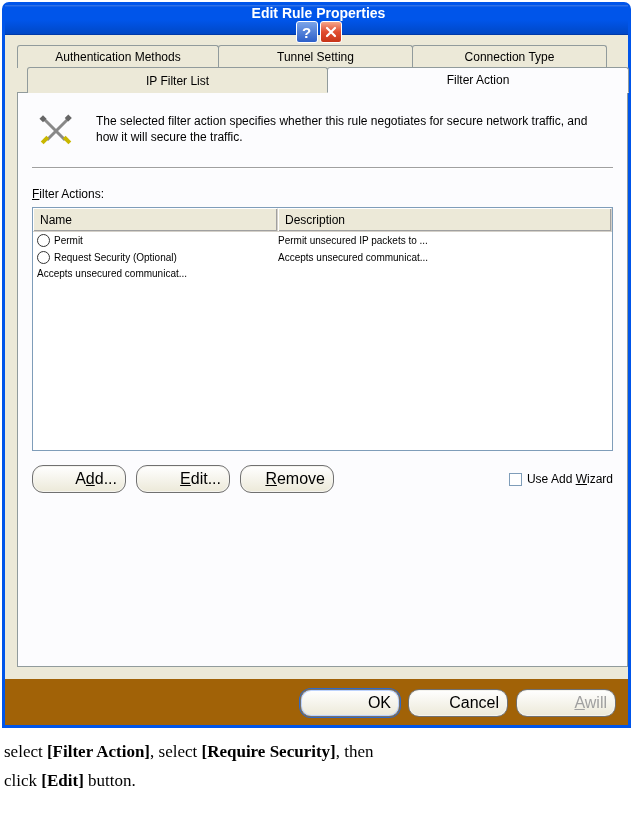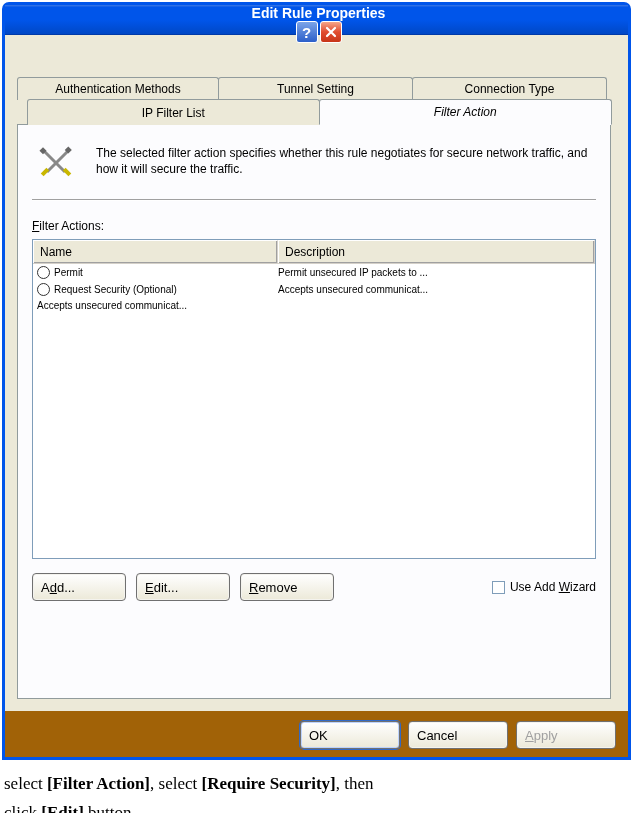--- a/index.html
+++ b/index.html
@@ -32,21 +32,21 @@
   width: 22px; height: 22px;
   border-radius: 3px;
   border: 1px solid #fff;
   display: flex; align-items: center; justify-content: center;
   font-weight: bold;
   color: #fff;
 }
 .help-btn { background: linear-gradient(to bottom, #7BA4E8, #2C5FC9); font-size: 15px; }
 .close-btn { background: linear-gradient(to bottom, #F5A689, #E14C30 50%, #C73518); font-size: 13px; }
 
-.dialog-body { padding: 10px 17px 12px 12px; margin-top: 32px; }
+.dialog-body { padding: 10px 0 12px 12px; }
 
 .tabs-container { position: relative; }
 .tab-row { display: flex; position: relative; }
 .tab {
   background: #ECE9D8;
   border: 1px solid #919B9C;
   border-bottom: none;
   border-radius: 3px 3px 0 0;
   padding: 4px 8px;
   font-size: 12px;
@@ -54,21 +54,21 @@
   text-align: center;
   cursor: default;
 }
 .tab-row1 { z-index: 1; }
 .tab-row1 .tab:nth-child(1){ width: 202px; }
 .tab-row1 .tab:nth-child(2){ width: 195px; }
 .tab-row1 .tab:nth-child(3){ width: 195px; }
 .tab-row2 { margin-top: -1px; z-index: 2; }
 .tab-row2 .tab { height: 26px; display:flex; align-items:center; justify-content:center;}
 .tab-row2 .tab:nth-child(1){ width: 320px; margin-left: 10px; }
-.tab-row2 .tab:nth-child(2){ width: 321px; font-style: italic; }
+.tab-row2 .tab:nth-child(2){ width: 321px; }
 .tab.active {
   background: #FCFCFE;
   position: relative;
   z-index: 5;
   border-bottom: 1px solid #FCFCFE;
   margin-bottom: -1px;
 }
 
 .tab-panel {
   background: #FCFCFE;
@@ -85,21 +85,21 @@
 .info-text { font-size: 12px; line-height: 1.35; flex:1; padding-right:4px;}
 
 .divider { height: 2px; border-top: 1px solid #A0A0A0; border-bottom: 1px solid #fff; margin: 4px 0 18px 0; }
 
 .section-label { font-size: 12px; margin-bottom: 6px; }
 .underline { text-decoration: underline; }
 
 .listview {
   background: #fff;
   border: 1px solid #7F9DB9;
-  height: 320px;
+  height: 244px;
   overflow: hidden;
 }
 .lv-header { display: flex; background: #ECE9D8; border-bottom: 1px solid #D4D0C8; }
 .lv-col {
   padding: 4px 6px;
   font-size: 12px;
   border-right: 1px solid #D4D0C8;
   border-top: 1px solid #fff;
   border-left: 1px solid #fff;
   box-shadow: inset -1px -1px 0 #A0A0A0;
@@ -116,27 +116,27 @@
   display: inline-flex; align-items: center; justify-content: center;
 }
 .radio.selected::after {
   content: ""; width: 7px; height: 7px; border-radius: 50%; background: #000;
 }
 
 .button-row { display: flex; gap: 10px; margin-top: 14px; align-items: center; }
 .xp-btn {
   background: linear-gradient(to bottom, #fff, #ECE9D8);
   border: 1px solid #707070;
-  border-radius: 4px;
+  border-radius: 11px;
   padding: 4px 8px;
   min-width: 94px;
   height: 28px;
-  font-size: 13px;
+  font-size: 16px;
   font-family: Tahoma, sans-serif;
-  text-align: left;
+  text-align: right;
   cursor: default;
   box-shadow: inset 0 0 0 1px #F4F3EE;
 }
 .xp-btn.disabled { color: #A0A0A0; }
 .checkbox-wrap { display: flex; align-items: center; gap: 5px; font-size: 12px; margin-left: auto; }
 .chk { width: 13px; height: 13px; border: 1px solid #7F9DB9; background: #fff; }
 
 .dialog-footer {
   display: flex; justify-content: flex-end; gap: 8px;
   padding: 10px 12px 8px 12px; background: #a16207;
@@ -233,20 +233,20 @@
             <span><span>Use Add </span><span class="underline">W</span><span>izard</span></span>
           </label>
         </div>
       </div>
     </div>
   </div>
 
   <div class="dialog-footer">
     <button class="xp-btn default">OK</button>
     <button class="xp-btn">Cancel</button>
-    <button class="xp-btn disabled"><span class="underline">A</span><span>pply</span></button>
+    <button class="xp-btn disabled"><span class="underline">A</span><span>will</span></button>
   </div>
 </div>
 
 <div class="caption">
   <span>select </span><b>[Filter Action]</b><span>, select </span><b>[Require Security]</b><span>, then</span><br>
   <span>click </span><b>[Edit]</b><span> button.</span>
 </div>
 
 </body></html>

